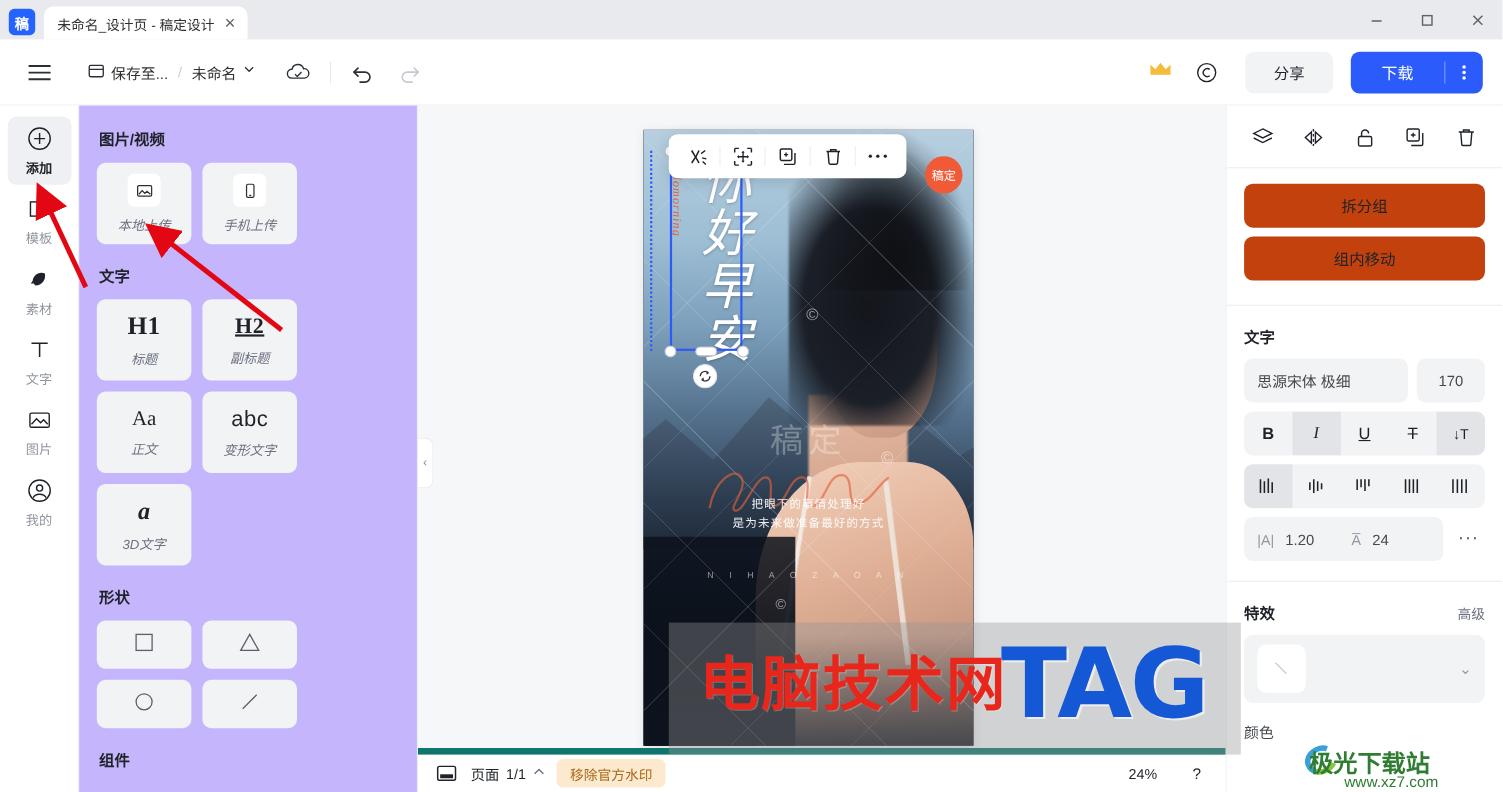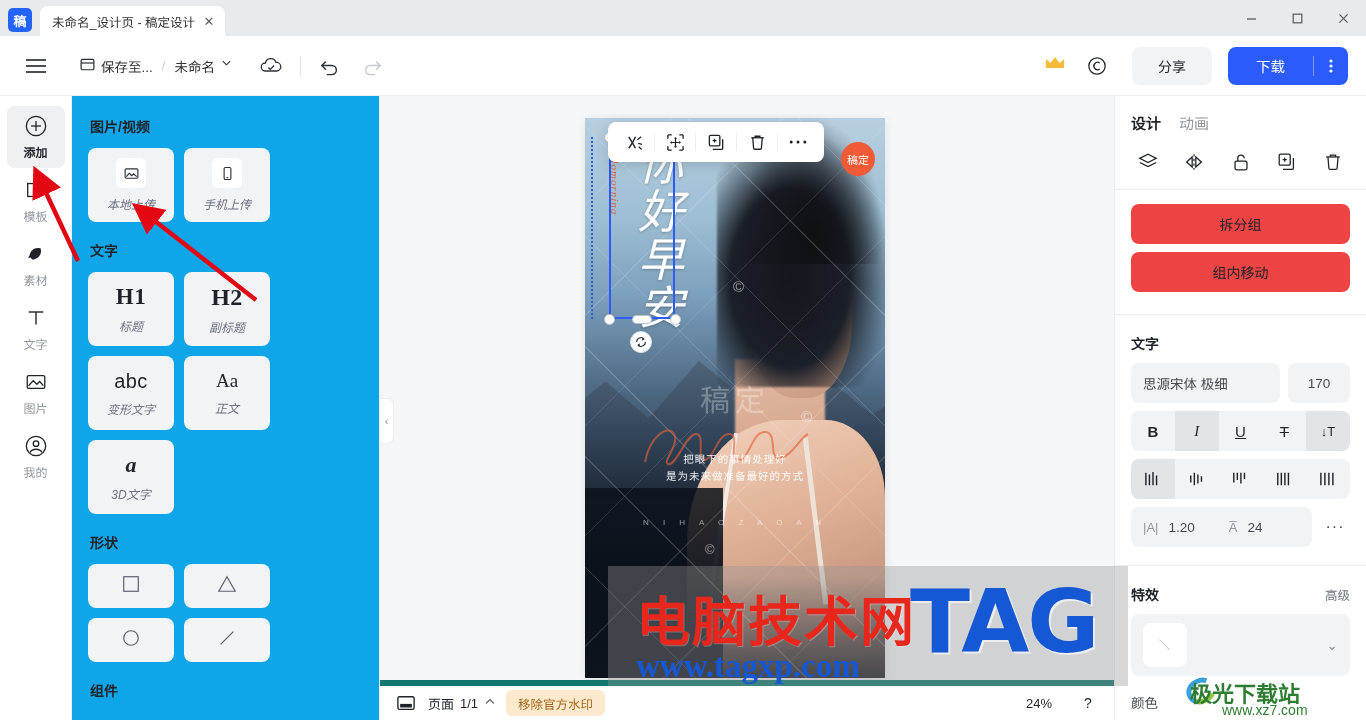--- a/index.html
+++ b/index.html
@@ -79,38 +79,38 @@
     align-items: center; justify-content: center; gap: 5px; cursor: pointer; margin-bottom: 2px;
   }
   .rail-item .lbl { font-size: 12px; color: #9296a0; }
   .rail-item.active { background: #eef0f3; }
   .rail-item.active .lbl { color: #1f2329; font-weight: 700; }
   .rail-ico { color: #1f2329; display:flex; align-items:center; justify-content:center; }
 
   
   .panel {
     position: absolute; top: 96px; left: 72px; width: 308px; height: 624px;
-    background: #0ea5e9; border-right: 1px solid #eceef1; overflow: hidden; padding: 0 16px;
+    background: #c4b5fd; border-right: 1px solid #eceef1; overflow: hidden; padding: 0 16px;
   }
   .panel-h { font-size: 14px; font-weight: 700; color: #1f2329; margin: 20px 0 12px 2px; }
   .grid { display: flex; flex-wrap: wrap; gap: 10px; }
   .card {
     width: 86px; height: 74px; background: #f2f3f5; border-radius: 8px;
     display: flex; flex-direction: column; align-items: center; justify-content: center;
     gap: 7px; cursor: pointer;
   }
   .card.sq { height: 44px; }
   .card .clabel { font-size: 12px; color: #6c7280; font-style: italic; }
   .card .cbox {
     width: 30px; height: 30px; background: #fff; border-radius: 6px;
     display: flex; align-items: center; justify-content: center; color: #2b2f36;
   }
   .card .cglyph { color: #1f2329; }
   .h1g { font-family: "Liberation Serif", serif; font-size: 23px; font-weight: 700; letter-spacing: .5px; }
-  .h2g { font-family: "Liberation Serif", serif; font-size: 24px; font-weight: 700; letter-spacing: .5px; }
+  .h2g { font-family: "Liberation Serif", serif; font-size: 20px; font-weight: 700; letter-spacing: .5px; text-decoration: underline; }
   .aag { font-family: "Liberation Serif", serif; font-size: 19px; }
   .abcg { font-family: "Liberation Sans", sans-serif; font-size: 20px; letter-spacing: .5px; }
   .d3g { font-family: "Liberation Serif", serif; font-size: 22px; font-weight: 700; font-style: italic;}
   .panel-h.tight { margin-top: 18px; }
 
   
   .collapse {
     position: absolute; left: 380px; top: 398px; width: 14px; height: 46px;
     background: #fff; border: 1px solid #eceef1; border-left: none;
     border-radius: 0 7px 7px 0; display: flex; align-items: center; justify-content: center;
@@ -271,21 +271,21 @@
     background: #fff; border-left: 1px solid #eceef1; padding: 0 16px; overflow: hidden;
   }
   .tabs { display: flex; gap: 18px; margin-top: 16px; align-items: baseline; }
   .rtab { font-size: 15px; color: #9296a0; cursor: pointer; }
   .rtab.active { color: #1f2329; font-weight: 700; }
   .ricons { display: flex; justify-content: space-between; margin: 16px 4px 14px 4px; }
   .ricon { width: 26px; height: 26px; display:flex; align-items:center; justify-content:center;
            color:#1f2329; cursor:pointer; }
   .hr { height: 1px; background: #eceef1; margin: 0 -16px; }
   .big-btn {
-    height: 40px; background: #ef4444; border-radius: 8px; display: flex;
+    height: 40px; background: #c2410c; border-radius: 8px; display: flex;
     align-items: center; justify-content: center; font-size: 14px; color: #1f2329;
     margin-top: 14px; cursor: pointer;
   }
   .sec-h { font-size: 14px; font-weight: 700; color: #1f2329; margin: 18px 0 10px; }
   .row { display: flex; gap: 8px; text-align: center; }
   .fontsel {
     flex: 1; height: 40px; background: #f2f3f5; border-radius: 8px;
     display: flex; align-items: center; padding: 0 12px; font-size: 13.5px; color: #45494f;
     cursor: pointer;
   }
@@ -583,26 +583,26 @@
     <div class="grid">
       <div class="card">
         <div class="cglyph h1g">H1</div>
         <span class="clabel">标题</span>
       </div>
       <div class="card">
         <div class="cglyph h2g">H2</div>
         <span class="clabel">副标题</span>
       </div>
       <div class="card">
+        <div class="cglyph aag">Aa</div>
+        <span class="clabel">正文</span>
+      </div>
+      <div class="card">
         <div class="cglyph abcg">abc</div>
         <span class="clabel">变形文字</span>
-      </div>
-      <div class="card">
-        <div class="cglyph aag">Aa</div>
-        <span class="clabel">正文</span>
       </div>
       <div class="card">
         <div class="cglyph d3g">a</div>
         <span class="clabel">3D文字</span>
       </div>
     </div>
 
     <div class="panel-h tight">形状</div>
     <div class="grid">
       <div class="card sq">
@@ -740,24 +740,20 @@
         <svg width="18" height="6" viewBox="0 0 18 6">
           <circle cx="2.2" cy="3" r="1.5" fill="#1f2329"></circle>
             <circle cx="9" cy="3" r="1.5" fill="#1f2329"></circle>
             <circle cx="15.8" cy="3" r="1.5" fill="#1f2329"></circle>
         </svg>
       </div>
     </div>
   </div>
 
   <div class="right">
-    <div class="tabs">
-      <div class="rtab active">设计</div>
-      <div class="rtab">动画</div>
-    </div>
 
     <div class="ricons">
       <div class="ricon">
         <svg width="22" height="22" viewBox="0 0 24 24">
           <path d="M12 3.5 L21 8 L12 12.5 L3 8 Z" fill="none" stroke="#1f2329" stroke-width="1.4"></path>
           <path d="M3 12.5 L12 17 L21 12.5" fill="none" stroke="#1f2329" stroke-width="1.4"></path>
         </svg>
       </div>
       <div class="ricon">
         <svg width="22" height="22" viewBox="0 0 24 24">
@@ -920,21 +916,20 @@
       <span>移除官方水印</span>
     </div>
     <div class="bspacer"></div>
     <div class="zoomv">24%</div>
     <div class="helpv">?</div>
   </div>
 
   <div class="ov ov-band"></div>
   <div class="ov ov-tag">TAG</div>
   <div class="ov ov-red">电脑技术网</div>
-  <div class="ov ov-blue">www.tagxp.com</div>
   <div class="ov ov-swoosh"></div>
   <div class="ov ov-jg">
     <span class="jgtxt">极光下载站</span>
     <span class="jgurl">www.xz7.com</span>
   </div>
 
   <svg class="arrow-svg">
     <defs>
       <marker id="ah" markerWidth="7" markerHeight="7" refX="3" refY="3.5" orient="auto">
         <path d="M0 0 L7 3.5 L0 7 z" fill="#e30613"></path>

